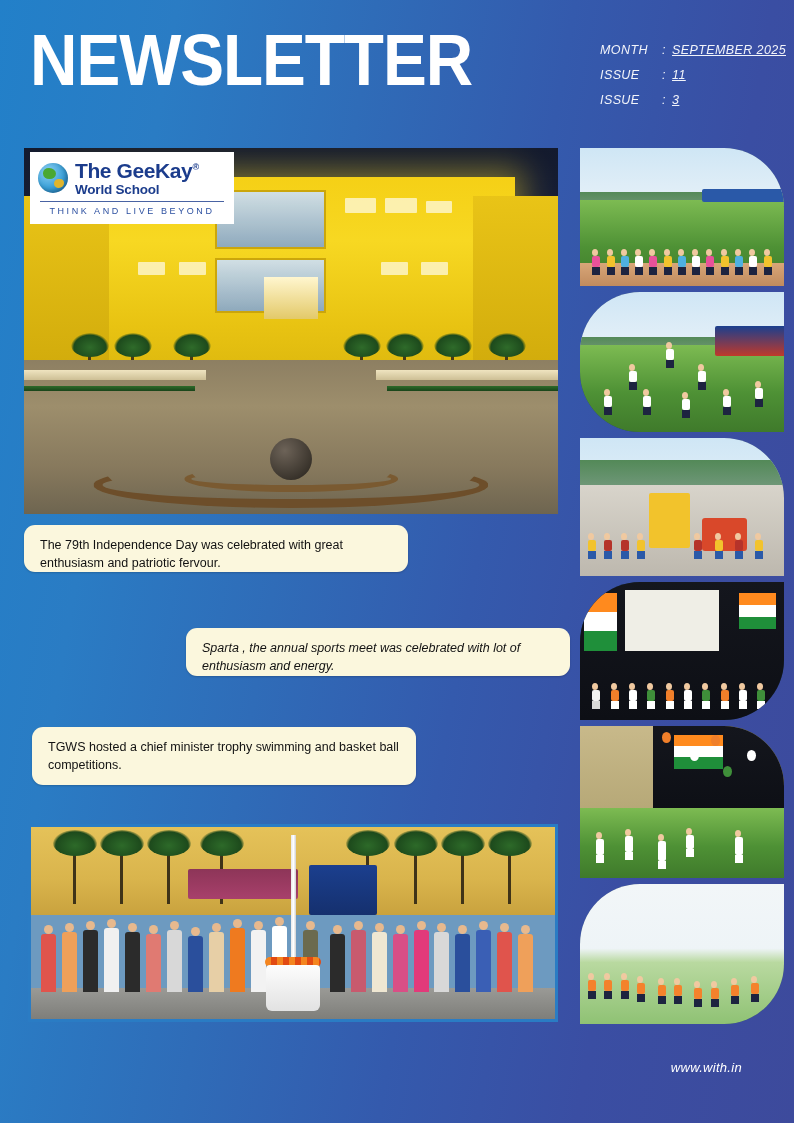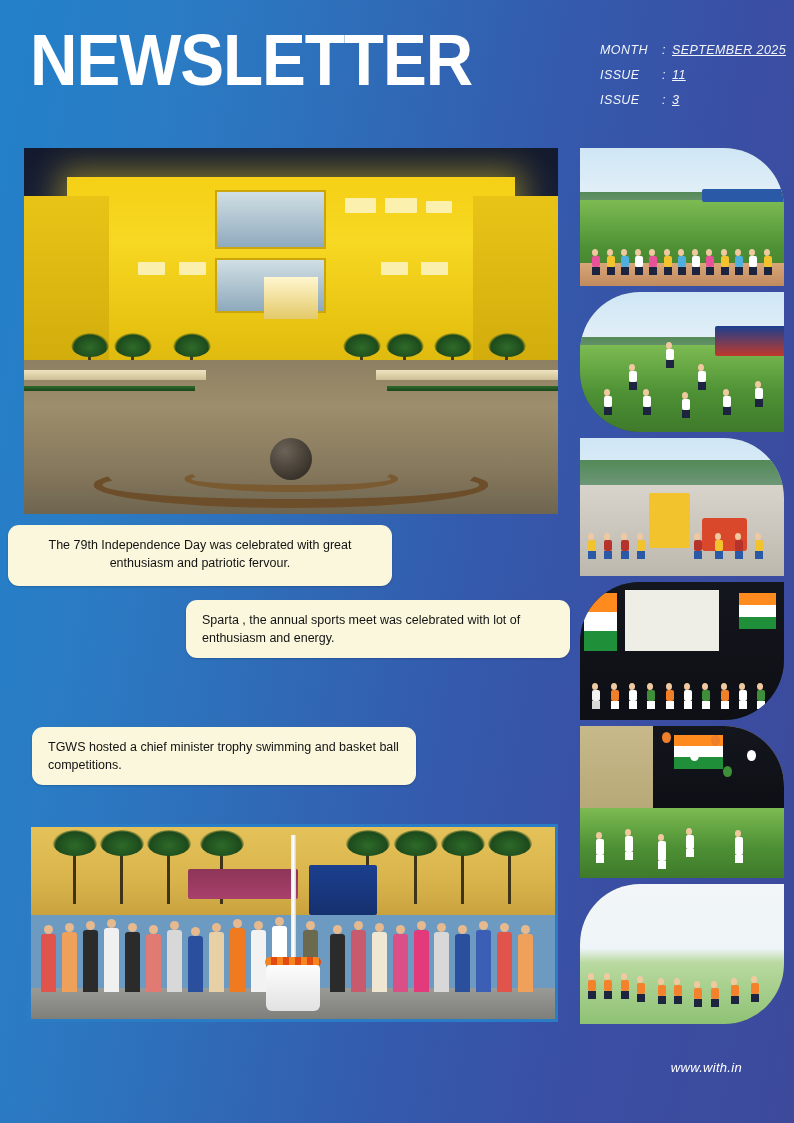--- a/index.html
+++ b/index.html
@@ -192,22 +192,22 @@
     background:#fbf7dd;
     border-radius:11px;
     color:#121212;
     font-family:"Liberation Sans", sans-serif;
     font-size:12.5px;
     line-height:18px;
     padding:11px 16px;
     box-sizing:border-box;
     box-shadow:0 1px 2px rgba(0,0,0,.18);
   }
-  #cap1{left:8px;top:525px;width:384px;height:61px;text-align:center;}
-  #cap2{left:186px;top:600px;width:384px;height:58px;}
+  #cap1{left:24px;top:525px;width:384px;height:47px;}
+  #cap2{left:186px;top:628px;width:384px;height:48px;font-style:italic;}
   #cap3{left:32px;top:727px;width:384px;height:58px;}
 
   
   .rp{
     position:absolute;left:580px;width:204px;
     overflow:hidden;
     background:#24406b;
   }
   #rp1{top:148px;height:138px;border-radius:0 60px 0 0;}
   #rp2{top:292px;height:140px;border-radius:60px 0 0 60px;}
@@ -364,20 +364,33 @@
     <div class="plaza">
       <div class="wall" style="left:0;top:6%;width:34%;"></div>
       <div class="wall" style="right:0;top:6%;width:34%;"></div>
       <div class="hedge" style="left:0;top:17%;width:32%;"></div>
       <div class="hedge" style="right:0;top:17%;width:32%;"></div>
       <div class="ring"></div>
       <div class="ring2"></div>
       <div class="sphere"></div>
     </div>
 
+    <div class="logo-card" style="left:6px;top:4px;">
+      <div class="logo-top">
+        <div class="globe"></div>
+        <div class="logo-words">
+          <div class="lw1">
+            <span>The GeeKay</span><sup>®</sup>
+          </div>
+          <div class="lw2">World School</div>
+        </div>
+      </div>
+      <div class="logo-rule"></div>
+      <div class="lw3">THINK AND LIVE BEYOND</div>
+    </div>
   </div>
 
   <div class="cap" id="cap1">The 79th Independence Day was celebrated with great enthusiasm and patriotic fervour.</div>
   <div class="cap" id="cap2">Sparta , the annual sports meet was celebrated with lot of enthusiasm and energy.</div>
   <div class="cap" id="cap3">TGWS hosted a chief minister trophy swimming and basket ball competitions.</div>
 
   <div class="rp" id="rp1">
     <div class="sky-b"></div>
     <div class="treeline"></div>
     <div class="field"></div>

